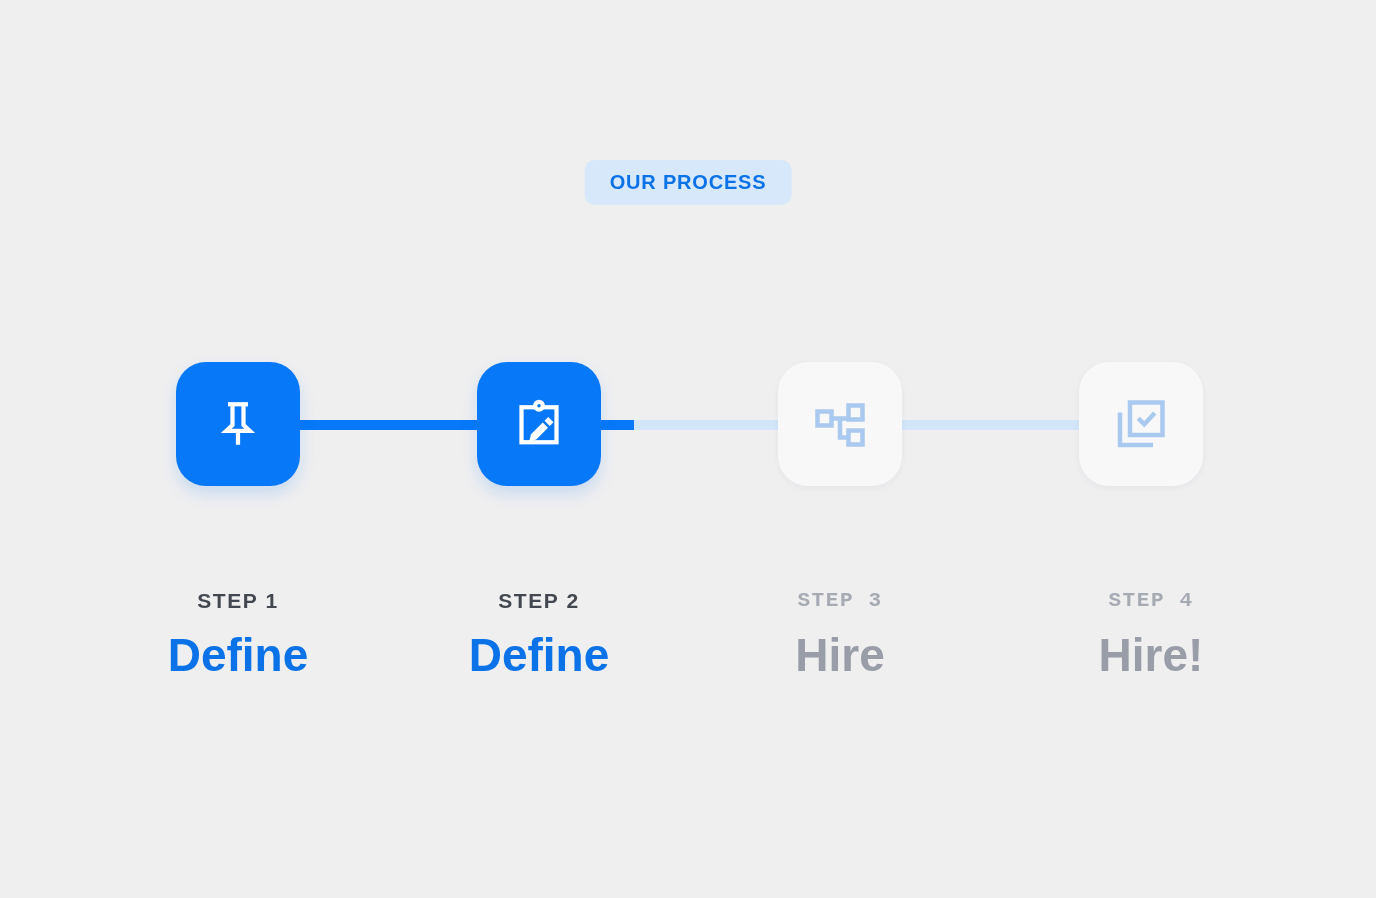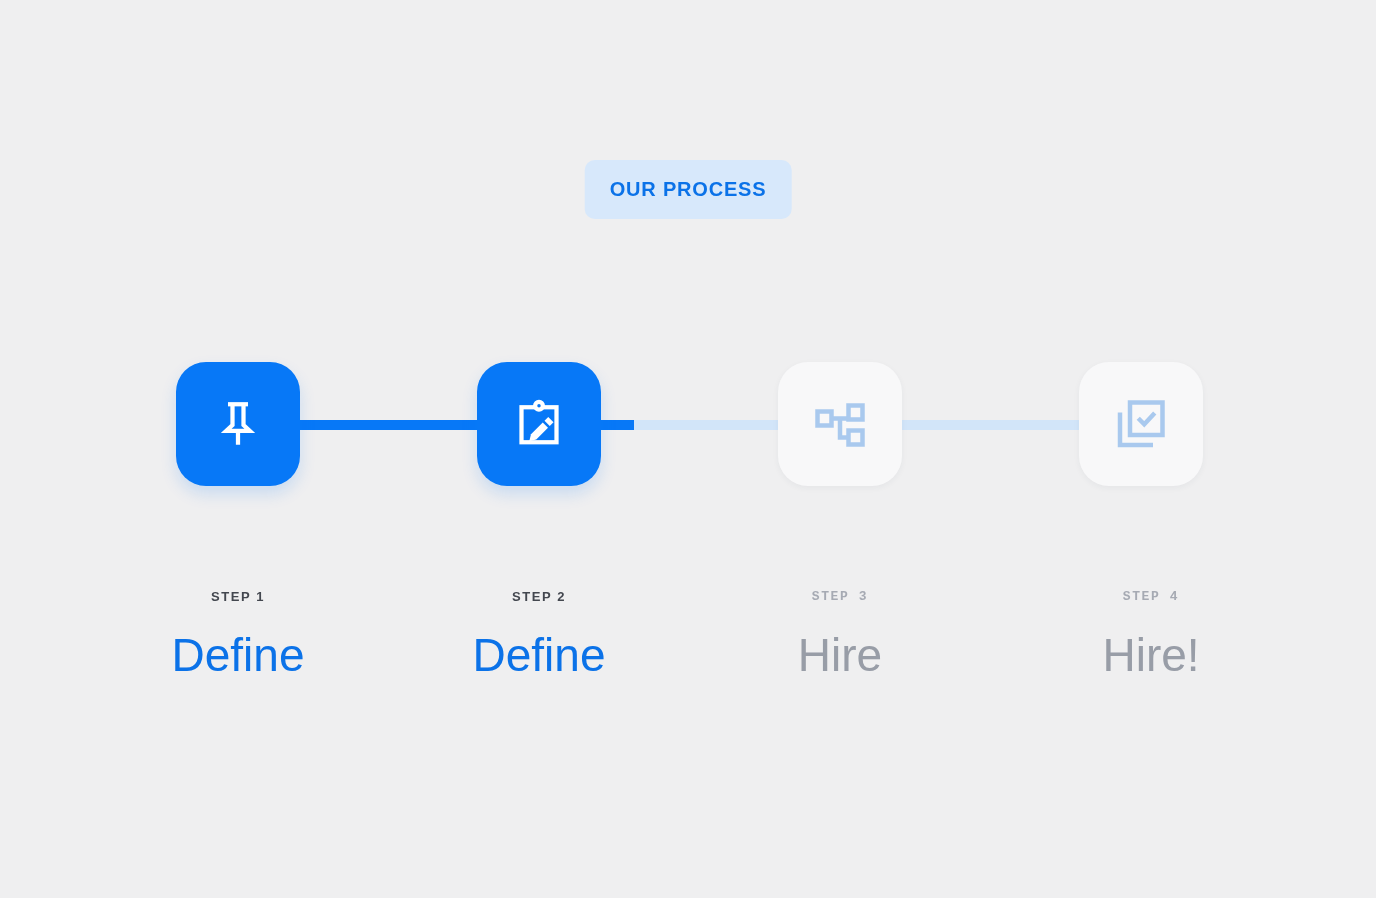--- a/index.html
+++ b/index.html
@@ -22,21 +22,21 @@
     overflow:hidden;
   }
   .canvas{position:relative;width:1376px;height:898px;}
 
   
   .badge{
     position:absolute;top:160px;left:688px;transform:translateX(-50%);
     background:var(--badge-bg);
     color:var(--accent-text);
     font-size:20px;font-weight:700;letter-spacing:0.8px;
-    padding:18px 25px;border-radius:10px;
+    padding:11px 25px;border-radius:10px;
     white-space:nowrap;
   }
 
   
   .card{
     position:absolute;top:362px;width:124px;height:124px;border-radius:30px;
     display:flex;align-items:center;justify-content:center;
   }
   .card.active{
     background:var(--accent);
@@ -56,25 +56,25 @@
 
   
   .connector{position:absolute;top:420px;height:10px;width:177px;}
   #connector-1{left:300px;background:var(--accent);}
   #connector-2{left:601px;background:linear-gradient(to right,var(--accent) 0,var(--accent) 33px,var(--light-track) 33px);}
   #connector-3{left:902px;background:var(--light-track);}
 
   
   .step-label{
     position:absolute;top:589px;transform:translateX(-50%);
-    font-size:13px;font-weight:600;letter-spacing:1.6px;white-space:nowrap;
+    font-size:21px;font-weight:600;letter-spacing:1.6px;white-space:nowrap;
   }
   .step-title{
     position:absolute;top:628px;transform:translateX(-50%);
-    font-size:46px;font-weight:400;white-space:nowrap;
+    font-size:46px;font-weight:700;white-space:nowrap;
   }
   .done .step-label{color:var(--label-dark);}
   .done .step-title{color:var(--accent-text);}
   .todo .step-label{color:var(--label-gray);font-family:Liberation Mono, monospace;}
   .todo .step-title{color:var(--title-gray);}
   #labels-1 > *{left:238px;} #labels-2 > *{left:539px;}
   #labels-3 > *{left:840px;} #labels-4 > *{left:1141px;margin-left:10px;}
 </style>
 </head>
 <body>

